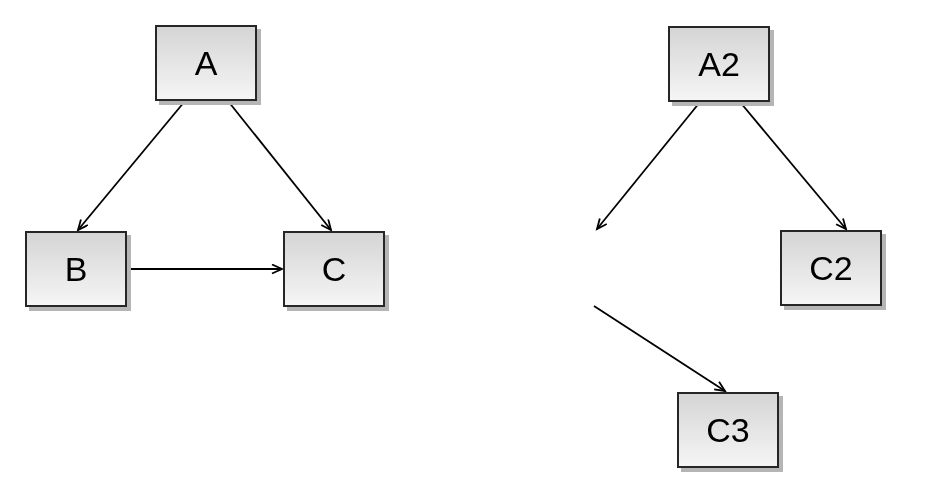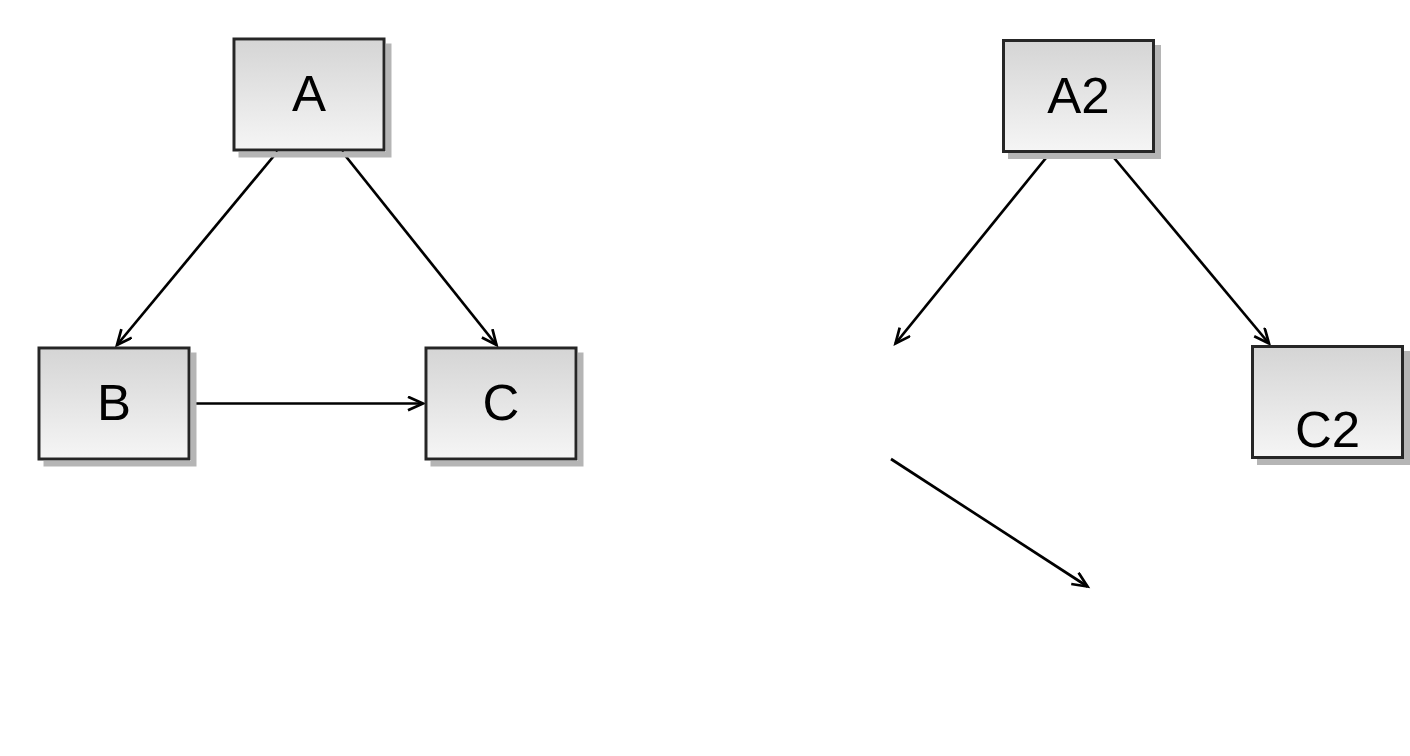--- a/index.html
+++ b/index.html
@@ -71,17 +71,20 @@
   <div class="node" style="left:25px;  top:231px;">
     <span class="node-label">B</span>
   </div>
   <div class="node" style="left:283px; top:231px;">
     <span class="node-label">C</span>
   </div>
 
   <div class="node" style="left:668px; top:26px;text-align:center;">
     <span class="node-label">A2</span>
   </div>
-  <div class="node" style="left:834px; top:230px;align-items:flex-end;">
+  <div class="node" style="left:780px; top:230px;">
     <span class="node-label">C2</span>
+  </div>
+  <div class="node" style="left:677px; top:392px;">
+    <span class="node-label">C3</span>
   </div>
 
 </div>
 
 </body></html>

